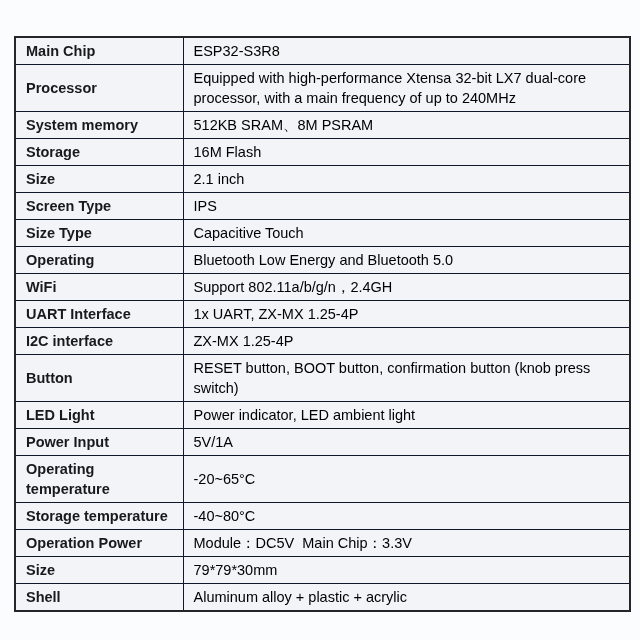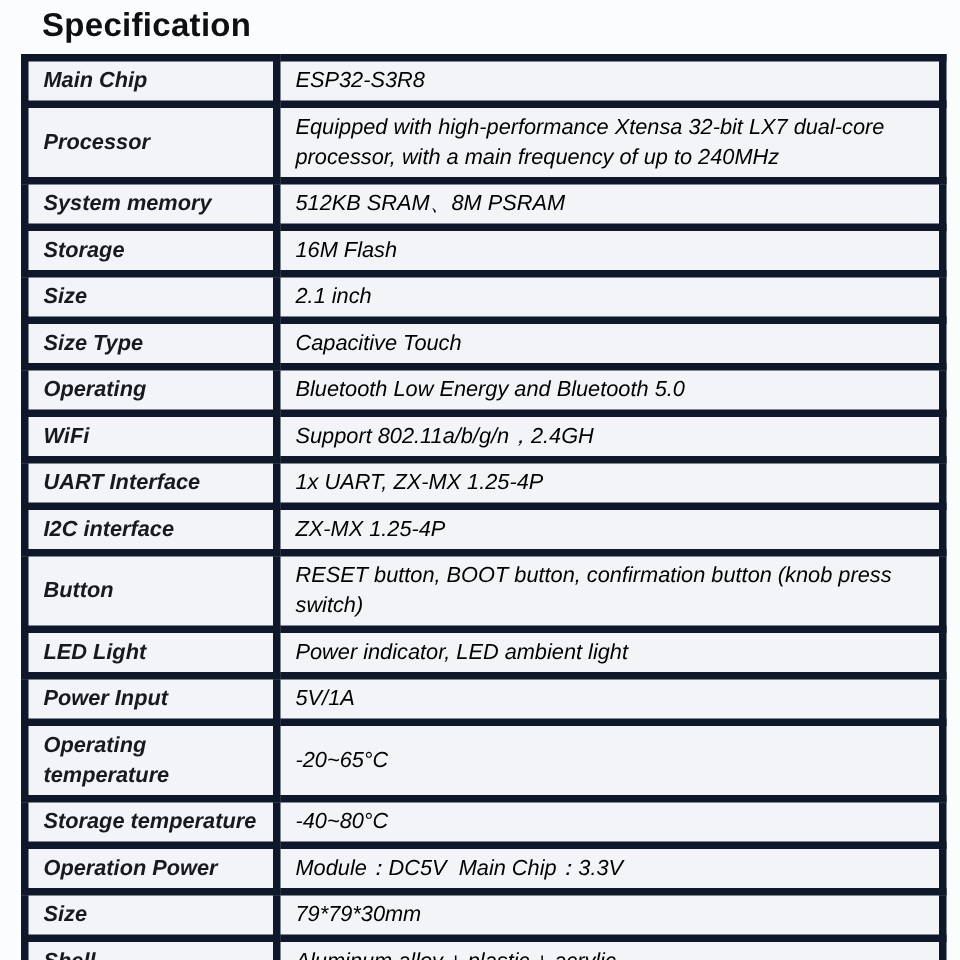--- a/index.html
+++ b/index.html
@@ -28,44 +28,42 @@
     position: absolute;
     top: 36px;
     left: 14px;
     width: 617px;
     border-collapse: collapse;
     table-layout: fixed;
     border: 2px solid #24262a;
     background: #f2f4f8;
   }
   table.spec-table td {
-    border: 5px solid #0f172a;
+    border: 1px solid #0f172a;
     padding: 3px 10px;
     font-size: 14.5px;
     line-height: 20px;
     vertical-align: middle;
     height: 27px;
-    font-style: italic;
   }
   td.label-cell {
     width: 168px;
     font-weight: 700;
     color: #17191c;
   }
   td.value-cell {
     color: #000000;
     font-weight: 400;
     white-space: pre-wrap;
   }
 </style>
 </head>
 <body>
 
 <div class="page">
-  <h1 class="page-title">Specification</h1>
 
   <table class="spec-table">
     <tbody>
         <tr>
           <td class="label-cell">Main Chip</td>
           <td class="value-cell">ESP32-S3R8</td>
         </tr>
         <tr>
           <td class="label-cell">Processor</td>
           <td class="value-cell">Equipped with high-performance Xtensa 32-bit LX7 dual-core processor, with a main frequency of up to 240MHz</td>
@@ -74,20 +72,24 @@
           <td class="label-cell">System memory</td>
           <td class="value-cell">512KB SRAM、8M PSRAM</td>
         </tr>
         <tr>
           <td class="label-cell">Storage</td>
           <td class="value-cell">16M Flash</td>
         </tr>
         <tr>
           <td class="label-cell">Size</td>
           <td class="value-cell">2.1 inch</td>
+        </tr>
+        <tr>
+          <td class="label-cell">Screen Type</td>
+          <td class="value-cell">IPS</td>
         </tr>
         <tr>
           <td class="label-cell">Size Type</td>
           <td class="value-cell">Capacitive Touch</td>
         </tr>
         <tr>
           <td class="label-cell">Operating</td>
           <td class="value-cell">Bluetooth Low Energy and Bluetooth 5.0</td>
         </tr>
         <tr>

